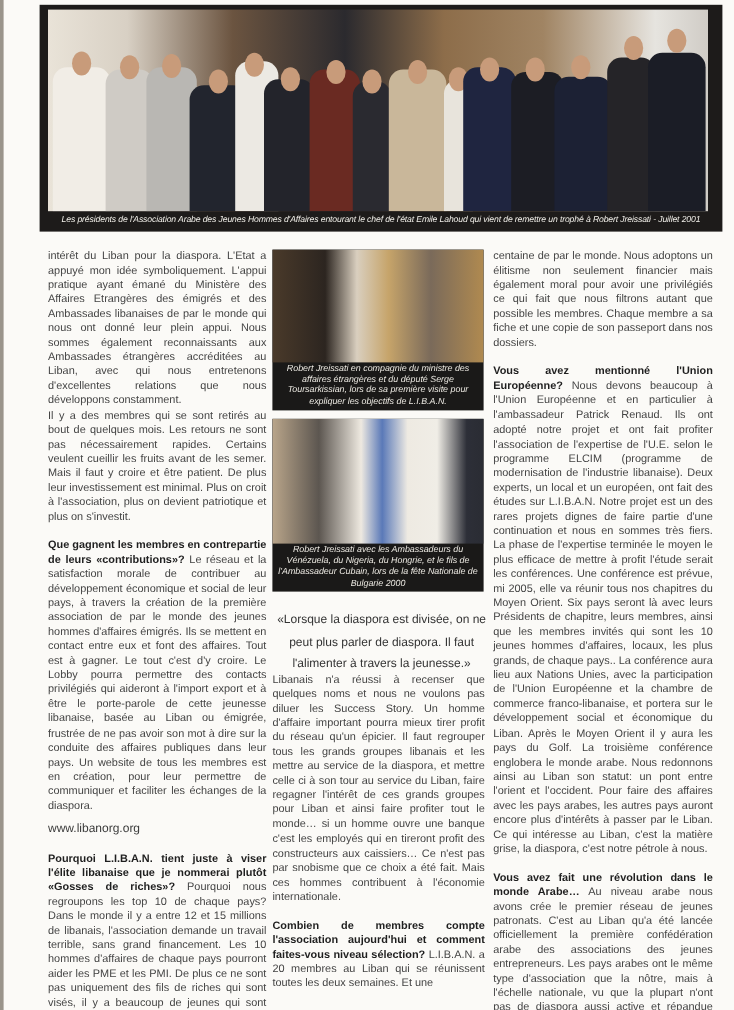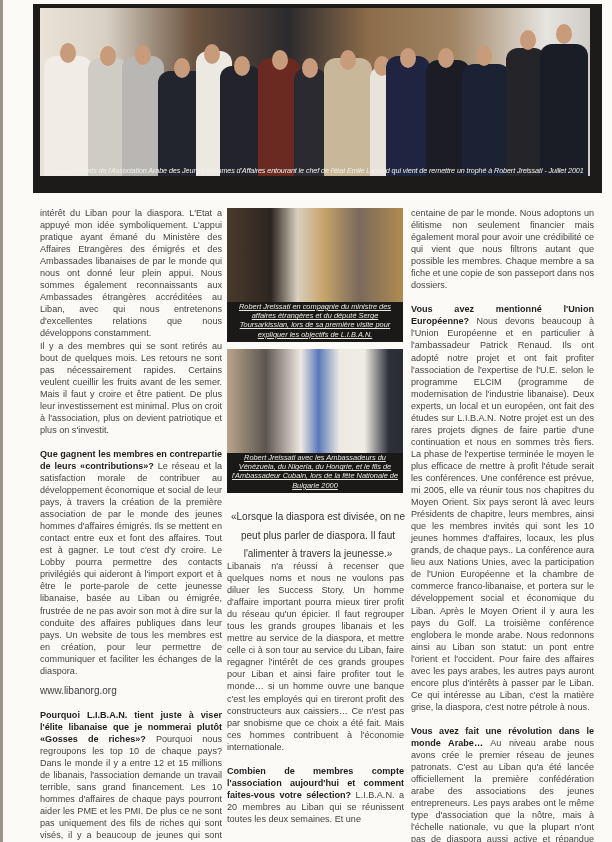--- a/index.html
+++ b/index.html
@@ -19,21 +19,21 @@
     .top-photo .scene {
       position: absolute; left: 7px; top: 4px; right: 12px; height: 168px;
       background:
         linear-gradient(180deg, rgba(255,255,255,0) 0%, rgba(0,0,0,0) 100%),
         linear-gradient(90deg, #e9e3d8 0%, #d8d0c4 12%, #6b5440 28%, #2b2a2e 45%, #8d6d4a 60%, #a08463 75%, #e6e4df 92%, #d0ccc6 100%);
       overflow: hidden;
     }
     .person { position: absolute; bottom: 0; border-radius: 12px 12px 0 0; }
     .head { position: absolute; width: 16px; height: 20px; border-radius: 50%; background: #c89b7a; }
     .top-photo .caption {
-      position: absolute; left: 0; right: 0; bottom: 14px; height: 16px;
+      position: absolute; left: 0; right: 0; bottom: 2px; height: 16px;
       color: #f2f0ea; font-size: 7.2px; font-style: italic; text-align: center; line-height: 16px;
       letter-spacing: -0.1px;
     }
 
     
     .col { position: absolute; font-size: 9.1px; line-height: 12.05px; text-align: justify; color: #444; }
     .col p { margin: 0 0 0 0; }
     .col .gap { height: 12px; }
     .col b { color: #1f1f1f; }
     .col-left { left: 40px; top: 207px; width: 182px; }
@@ -43,21 +43,20 @@
 
     
     .photo {
       position: absolute; background: #1a1918; overflow: hidden;
     }
     .photo .img { position: absolute; left: 0; top: 0; right: 0; }
     .photo .cap {
       position: absolute; left: 0; right: 0; bottom: 0;
       color: #ece9e2; font-size: 7.4px; font-style: italic; text-align: center; line-height: 9.3px;
       padding: 2px 3px 3px 3px;
-      text-decoration: underline;
     }
     .photo-2 { left: 227px; top: 208px; width: 176px; height: 134px; }
     .photo-2 .img { height: 94px;
       background: linear-gradient(90deg, #4a3a2a 0%, #2c2520 25%, #d9cfbf 40%, #c6a46a 55%, #7a6a5a 75%, #b08a50 100%); }
     .photo-3 { left: 227px; top: 349px; width: 176px; height: 144px; }
     .photo-3 .img { height: 104px;
       background: linear-gradient(90deg, #b9a58a 0%, #5c5650 22%, #eee9e0 42%, #5a79b8 52%, #eeeae2 64%, #f0ede6 78%, #2d2f38 92%, #2a2c33 100%); }
 
     .pull-quote {
       position: absolute; left: 227px; top: 508px; width: 182px;
@@ -123,23 +122,23 @@
 <div class="photo photo-3">
   <div class="img"></div>
   <div class="cap">Robert Jreissati avec les Ambassadeurs du Vénézuela, du Nigeria, du Hongrie, et le fils de l'Ambassadeur Cubain, lors de la fête Nationale de Bulgarie 2000</div>
 </div>
 
 <div class="pull-quote">«Lorsque la diaspora est divisée, on ne peut plus parler de diaspora. Il faut l'alimenter à travers la jeunesse.»</div>
 
 <div class="col col-mid">
   <p>Libanais n'a réussi à recenser que quelques noms et nous ne voulons pas diluer les Success Story. Un homme d'affaire important pourra mieux tirer profit du réseau qu'un épicier. Il faut regrouper tous les grands groupes libanais et les mettre au service de la diaspora, et mettre celle ci à son tour au service du Liban, faire regagner l'intérêt de ces grands groupes pour Liban et ainsi faire profiter tout le monde… si un homme ouvre une banque c'est les employés qui en tireront profit des constructeurs aux caissiers… Ce n'est pas par snobisme que ce choix a été fait. Mais ces hommes contribuent à l'économie internationale.</p>
   <div class="gap"></div>
-  <p><b>Combien de membres compte l'association aujourd'hui et comment faites-vous votre sélection?</b><span> L.I.B.A.N. a 20 membres au Liban qui se réunissent toutes les deux semaines. Et une</span></p>
+  <p><b>Combien de membres compte l'association aujourd'hui et comment faites-vous niveau sélection?</b><span> L.I.B.A.N. a 20 membres au Liban qui se réunissent toutes les deux semaines. Et une</span></p>
 </div>
 
 <div class="col col-right">
-  <p>centaine de par le monde. Nous adoptons un élitisme non seulement financier mais également moral pour avoir une crédibilité ce qui vient que nous filtrons autant que possible les membres. Chaque membre a sa fiche et une copie de son passeport dans nos dossiers.</p>
+  <p>centaine de par le monde. Nous adoptons un élitisme non seulement financier mais également moral pour avoir une privilégiés ce qui fait que nous filtrons autant que possible les membres. Chaque membre a sa fiche et une copie de son passeport dans nos dossiers.</p>
   <div class="gap"></div>
   <p><b>Vous avez mentionné l'Union Européenne?</b><span> Nous devons beaucoup à l'Union Européenne et en particulier à l'ambassadeur Patrick Renaud. Ils ont adopté notre projet et ont fait profiter l'association de l'expertise de l'U.E. selon le programme ELCIM (programme de modernisation de l'industrie libanaise). Deux experts, un local et un européen, ont fait des études sur L.I.B.A.N. Notre projet est un des rares projets dignes de faire partie d'une continuation et nous en sommes très fiers. La phase de l'expertise terminée le moyen le plus efficace de mettre à profit l'étude serait les conférences. Une conférence est prévue, mi 2005, elle va réunir tous nos chapitres du Moyen Orient. Six pays seront là avec leurs Présidents de chapitre, leurs membres, ainsi que les membres invités qui sont les 10 jeunes hommes d'affaires, locaux, les plus grands, de chaque pays.. La conférence aura lieu aux Nations Unies, avec la participation de l'Union Européenne et la chambre de commerce franco-libanaise, et portera sur le développement social et économique du Liban. Après le Moyen Orient il y aura les pays du Golf. La troisième conférence englobera le monde arabe. Nous redonnons ainsi au Liban son statut: un pont entre l'orient et l'occident. Pour faire des affaires avec les pays arabes, les autres pays auront encore plus d'intérêts à passer par le Liban. Ce qui intéresse au Liban, c'est la matière grise, la diaspora, c'est notre pétrole à nous.</span></p>
   <div class="gap"></div>
   <p><b>Vous avez fait une révolution dans le monde Arabe…</b><span> Au niveau arabe nous avons crée le premier réseau de jeunes patronats. C'est au Liban qu'a été lancée officiellement la première confédération arabe des associations des jeunes entrepreneurs. Les pays arabes ont le même type d'association que la nôtre, mais à l'échelle nationale, vu que la plupart n'ont pas de diaspora aussi active et répandue que la nôtre. Le président rotatif de la confédération arabe peut aujourd'hui avoir son siège dans le conseil économique et social de la ligue arabe et ainsi faire entendre la voix, trop longtemps étouffée de la jeunesse arabe des affaires. C'est une première et cela grâce au lobbying</span></p>
 
 </div>
 
 </body></html>

